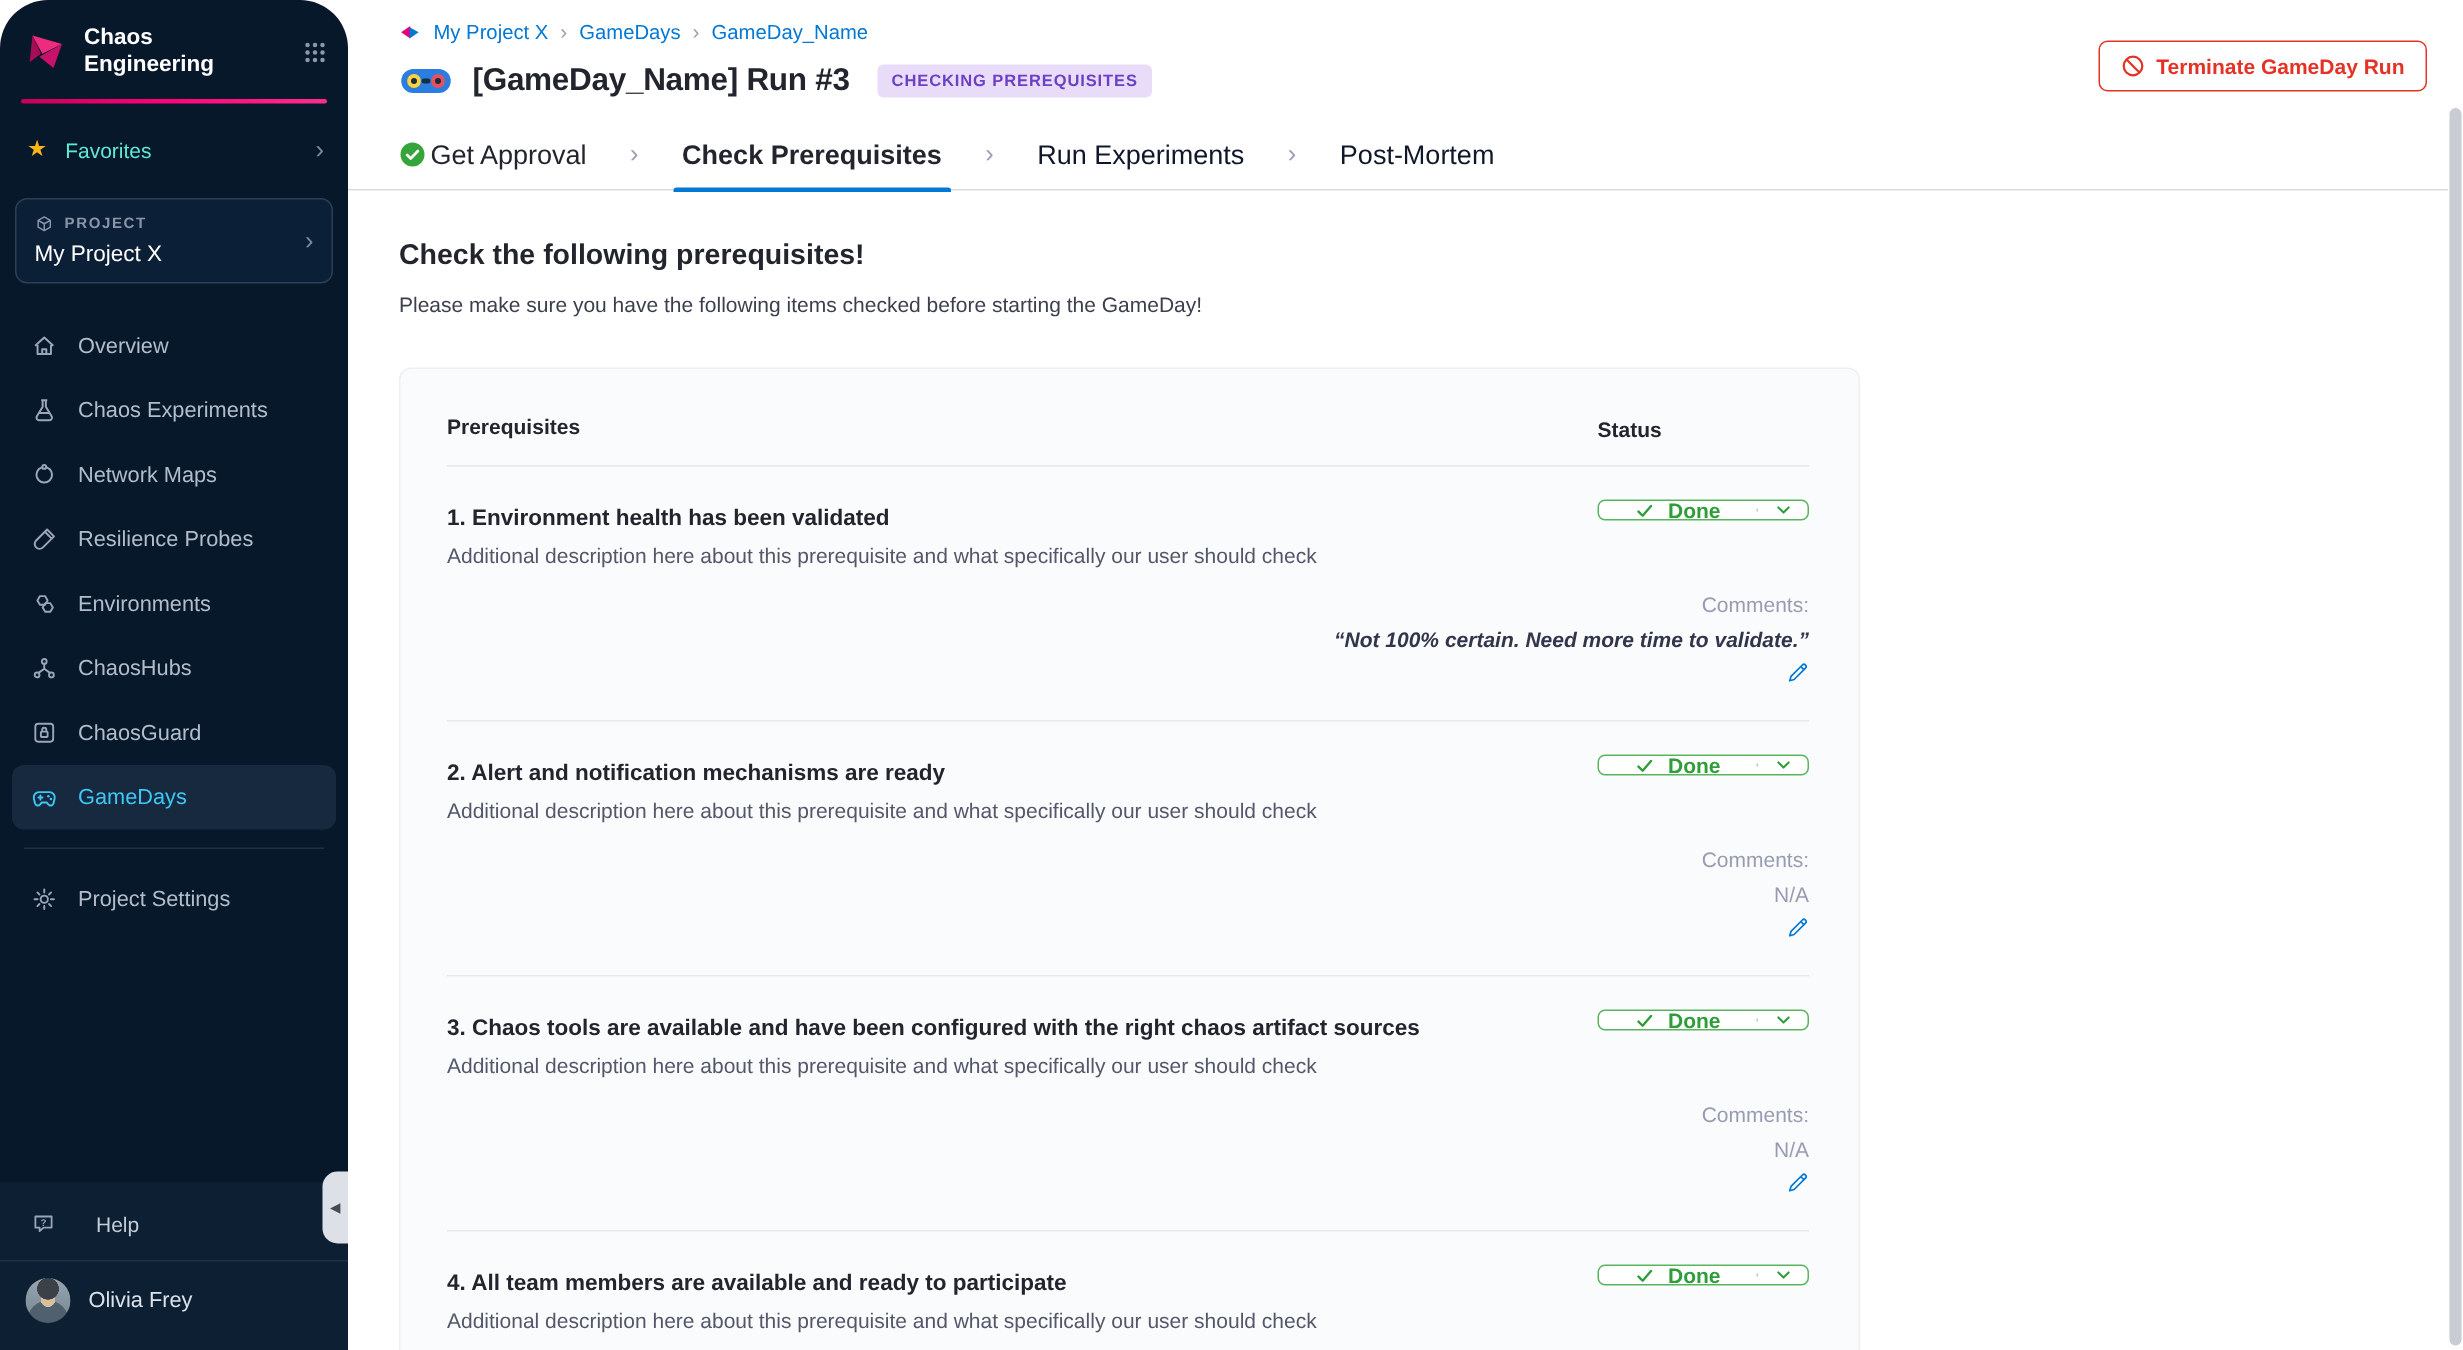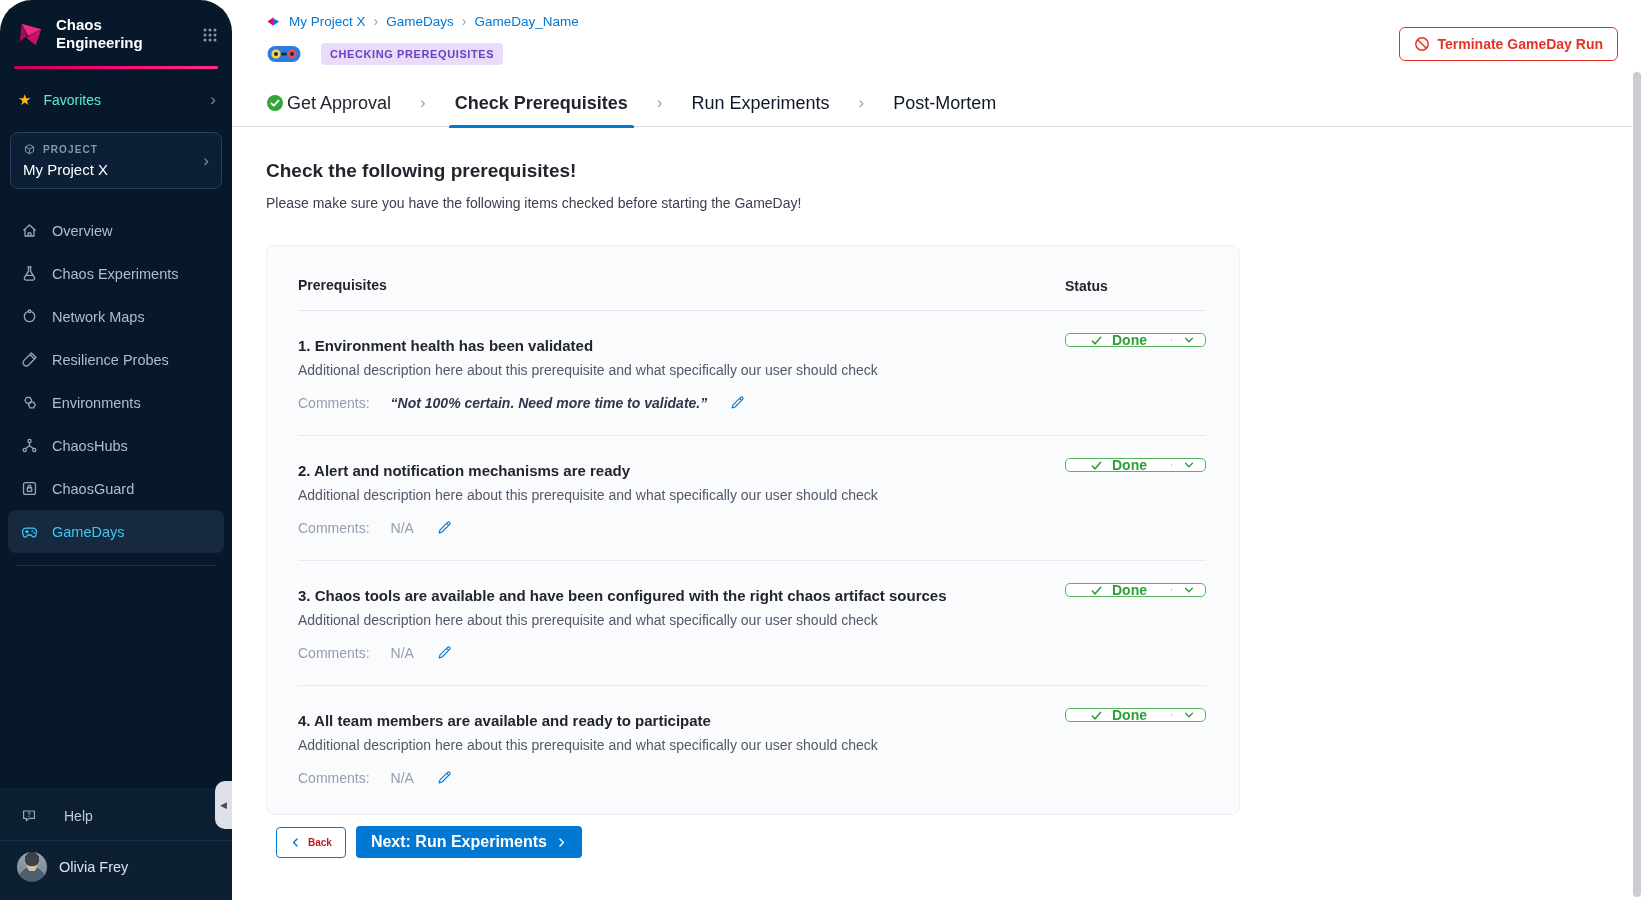--- a/index.html
+++ b/index.html
@@ -81,21 +81,21 @@
 
   .card { width:974px; margin-top:34px; background:#fafbfc; border:1px solid #edeff4; border-radius:8px;
           padding:0 33px 0 31px; }
   .thead { position:relative; padding:30px 0 16px 0; border-bottom:1px solid #e4e6ed; }
   .th { font-size:14px; font-weight:700; color:#23252e; }
   .th-status { position:absolute; right:0; bottom:16px; width:141px; }
   .prow { position:relative; padding:26px 0 24px 0; border-bottom:1px solid #e7e9ef; }
   .prow:last-child { border-bottom:none; padding-bottom:28px; }
   .prow .ptitle { font-size:15px; font-weight:700; color:#23252e; max-width:760px; }
   .prow .pdesc { font-size:14px; color:#54576a; margin-top:8px; max-width:760px; }
-  .prow .pcomments { display:flex; align-items:flex-start; gap:21px; margin-top:17px; font-size:14px; }
+  .prow .pcomments { display:flex; align-items:flex-end; gap:7px; margin-top:17px; font-size:14px;flex-direction:column; }
   .c-label { color:#989cb0; }
   .c-value { color:#989cb0; }
   .prow.has-quote .c-value { color:#32364a; font-style:italic; font-weight:600; }
   .edit-icon { cursor:pointer; display:flex; margin-left:2px; }
 
   .status-btn { position:absolute; right:0; top:22px; width:141px; height:14px; display:flex;
                 align-items:stretch; background:#fff; border:1px solid #58b55e; border-radius:5px;
                 color:#2f9e3a; cursor:pointer; font-family:"Liberation Sans",sans-serif; padding:0; }
   .status-main { flex:1; display:flex; align-items:center; justify-content:center; gap:9px;
                  font-size:14px; font-weight:700; color:#2f9e3a; }
@@ -243,20 +243,29 @@
             <circle cx="10.6" cy="7.4" r="0.8" fill="currentColor" stroke="none"></circle>
             <circle cx="12.2" cy="9.1" r="0.8" fill="currentColor" stroke="none"></circle>
           </svg>
         </span>
         <span>GameDays</span>
       </div>
     </nav>
 
     <div class="sb-div"></div>
 
+    <div class="nav-item">
+      <span class="nicon">
+        <svg width="17" height="17" viewBox="0 0 16 16" fill="none" stroke="currentColor" stroke-width="1.2" stroke-linecap="round">
+          <circle cx="8" cy="8" r="2.3"></circle>
+          <path d="M8 1.9v1.9M8 12.2v1.9M1.9 8h1.9M12.2 8h1.9M3.7 3.7l1.3 1.3M11 11l1.3 1.3M12.3 3.7L11 5M5 11l-1.3 1.3"></path>
+        </svg>
+      </span>
+      <span>Project Settings</span>
+    </div>
 
     <div class="sb-bottom">
       <div class="help-row">
         <span class="nicon">
           <svg width="16" height="16" viewBox="0 0 16 16" fill="none" stroke="currentColor" stroke-width="1.2" stroke-linejoin="round">
             <path d="M2.6 3h10.8v7.4H8.1L5.4 12.7v-2.3H2.6z"></path>
             <text x="8" y="9.2" font-size="6.5" text-anchor="middle" fill="currentColor" stroke="none" font-weight="bold">?</text>
           </svg>
         </span>
         <span>Help</span>
@@ -292,20 +301,21 @@
         <span>
           <svg width="36" height="24" viewBox="0 0 36 24">
             <rect x="1.5" y="4" width="33" height="16" rx="8" fill="#2b7de0"></rect>
             <circle cx="10" cy="12" r="4.6" fill="#ffd23e"></circle>
               <circle cx="10" cy="12" r="2" fill="#1c2b3a"></circle>
             <circle cx="26" cy="12" r="4.6" fill="#e8505b"></circle>
               <circle cx="26" cy="12" r="2" fill="#1c2b3a"></circle>
             <rect x="15" y="10.4" width="6" height="3.2" rx="1.6" fill="#123047"></rect>
           </svg>
         </span>
+        <span class="page-title">[GameDay_Name] Run #3</span>
         <span class="badge">CHECKING PREREQUISITES</span>
       </div>
       <button class="terminate-btn">
         <span>
           <svg width="16" height="16" viewBox="0 0 16 16" fill="none" stroke="#e43326" stroke-width="1.5">
             <circle cx="8" cy="8" r="6.2"></circle>
               <path d="M3.7 3.7l8.6 8.6"></path>
           </svg>
         </span>
         <span>Terminate GameDay Run</span>

